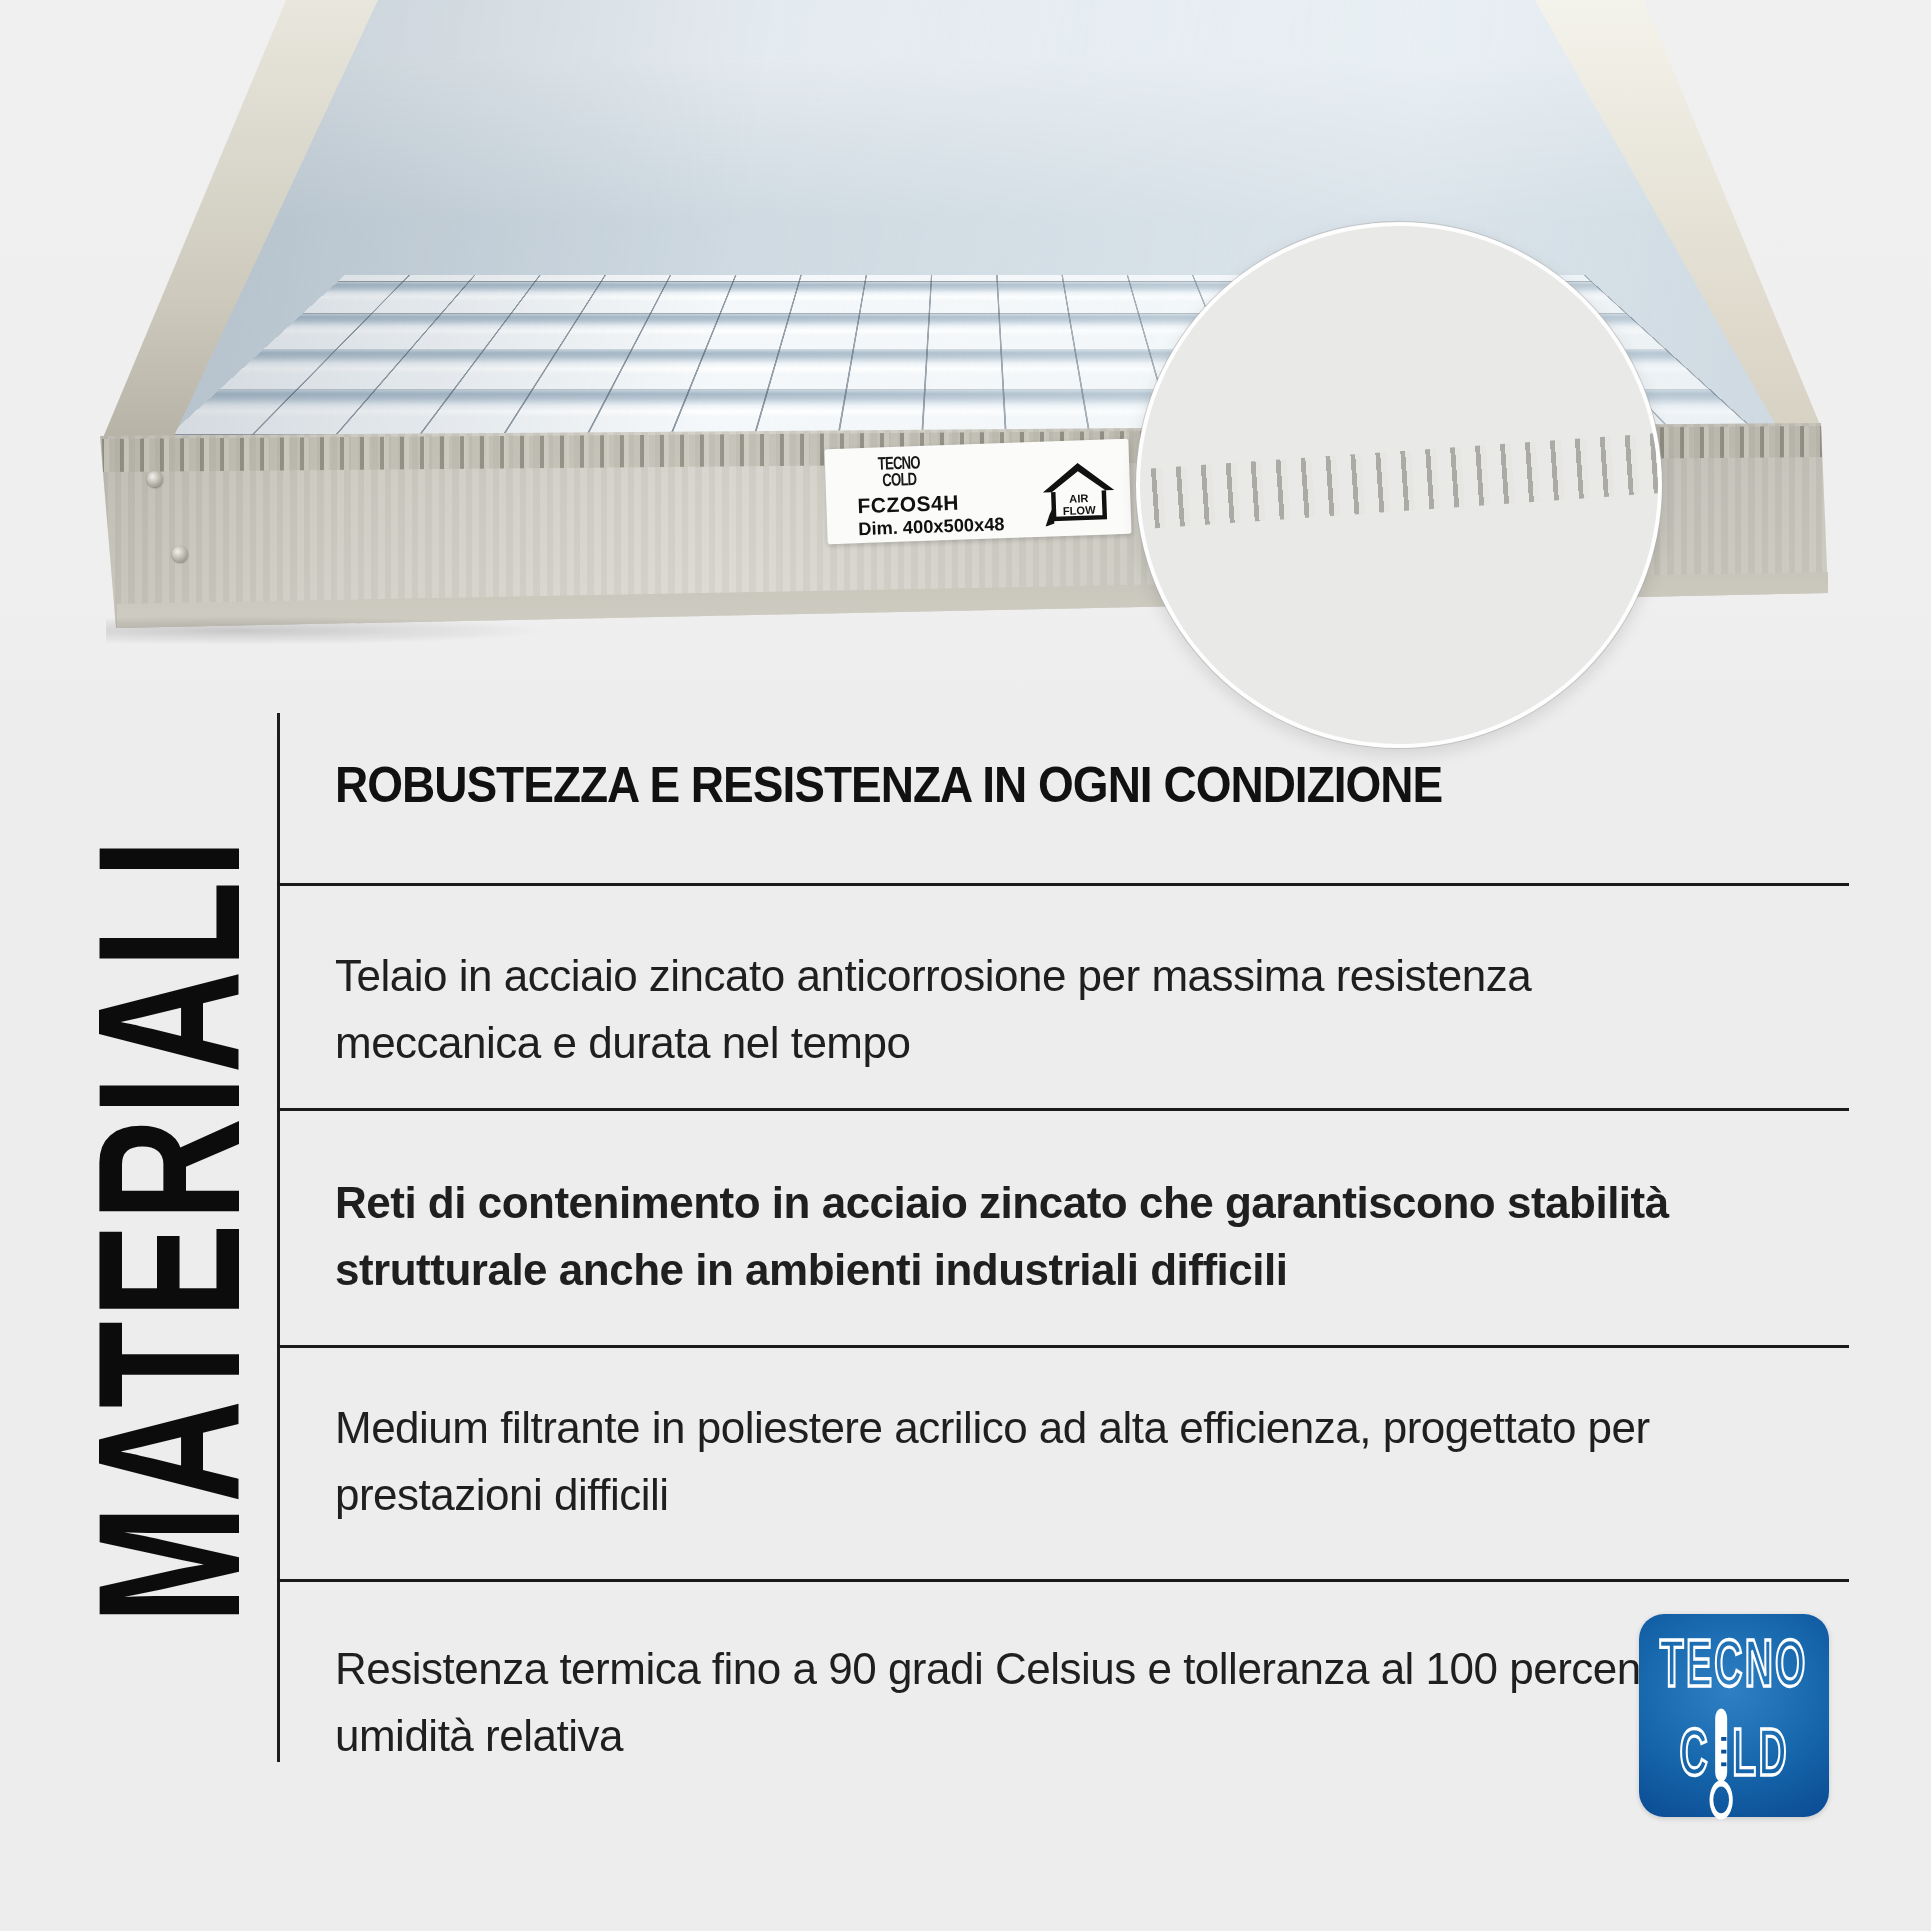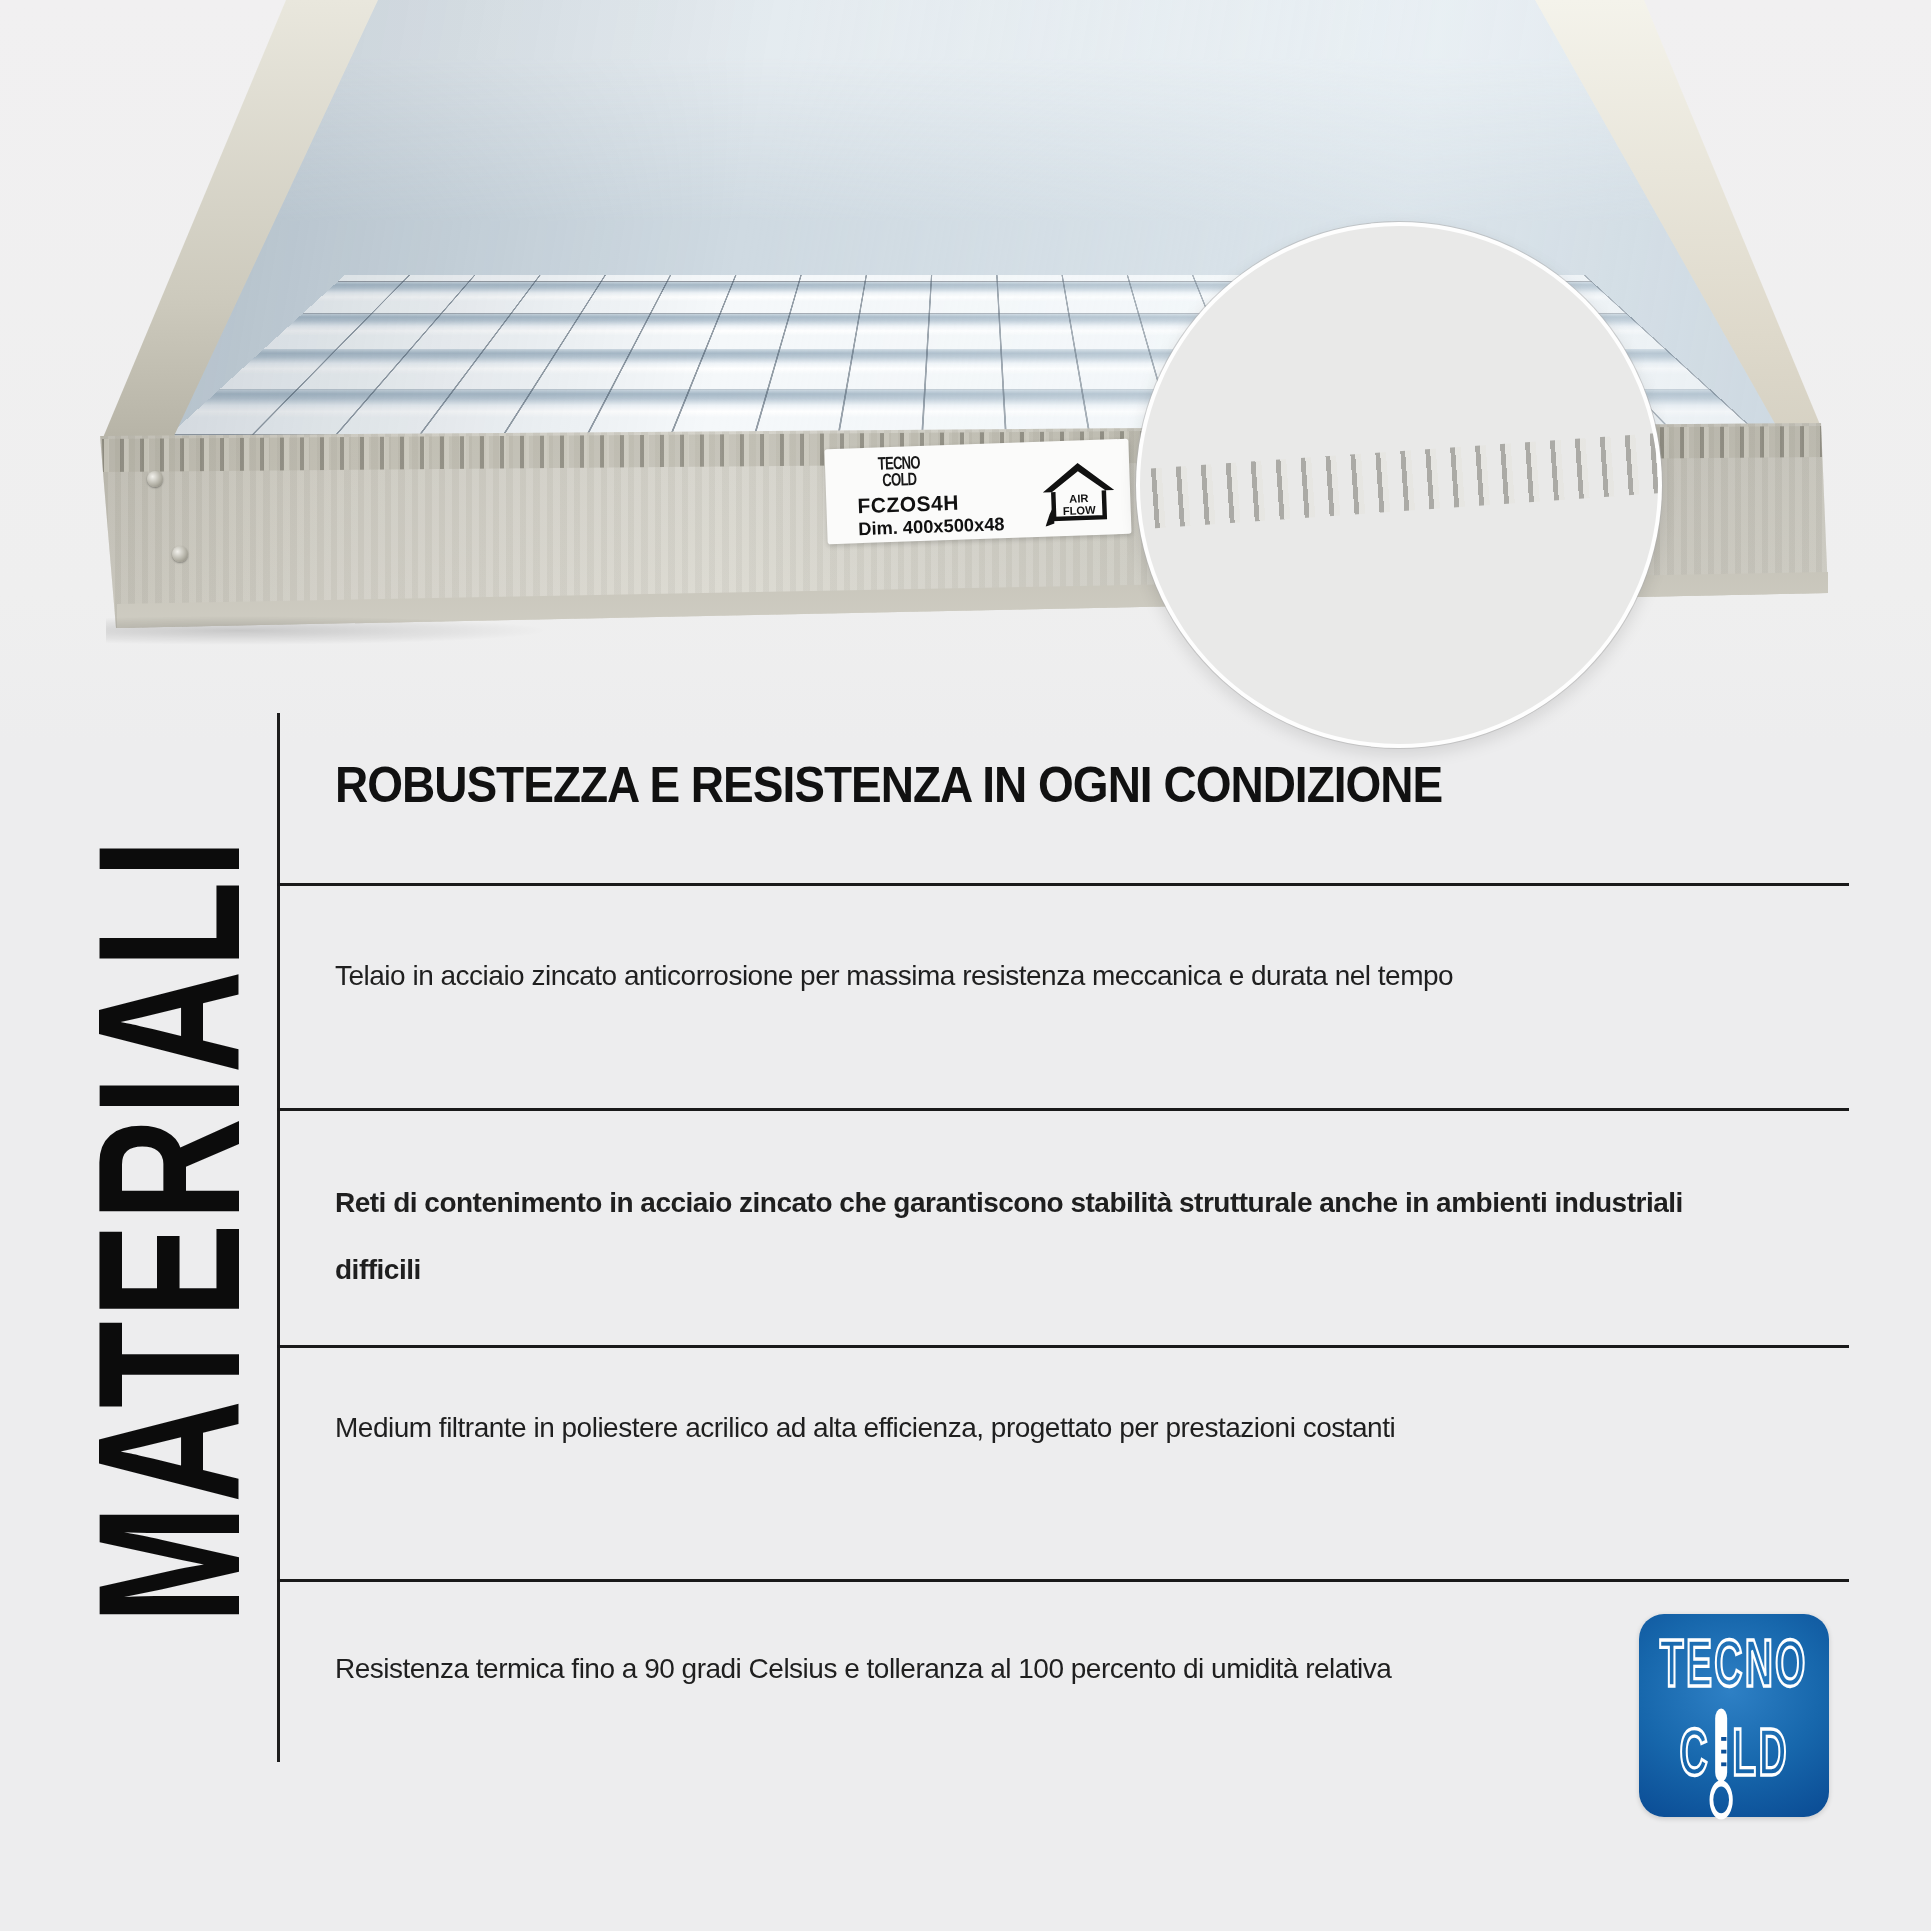--- a/index.html
+++ b/index.html
@@ -71,21 +71,21 @@
         #a6a396 546px, #bab7aa 579px,
         #dddcd6 589px, #ebebe9 618px);}
   #lens-teeth{position:absolute;left:-39px;top:246px;width:599px;height:60px;transform:rotate(-4deg);transform-origin:0 0;
     background:repeating-linear-gradient(90deg, rgba(78,76,66,.40) 0 4.8px, rgba(225,223,213,.30) 4.8px 10.6px, rgba(78,76,66,0) 10.6px 25px);}
 
   
   #vline{left:277px;top:713px;width:2.9px;height:1049px;background:#1d1d1d;}
   .hsep{left:277px;width:1572px;height:2.9px;background:#1a1a1a;}
   #heading{left:335px;top:755px;width:1506px;color:#111;font-weight:bold;font-size:46px;
     letter-spacing:-1px;transform:scaleY(1.1);transform-origin:left top;white-space:nowrap;}
-  .bullet{left:335px;width:1410px;margin:0;color:#1f1f1f;font-size:28px;line-height:67px;letter-spacing:-0.5px;font-weight:300;}
+  .bullet{left:335px;width:1410px;margin:0;color:#1f1f1f;font-size:44px;line-height:67px;letter-spacing:-0.5px;font-weight:300;}
   #vertical-title{left:-391px;top:1124px;width:1120px;height:212px;display:flex;align-items:center;justify-content:center;
     transform:rotate(-90deg) scale(.7,1);color:#0c0c0c;font-weight:bold;font-size:203px;letter-spacing:3.9px;white-space:nowrap;}
 
   
   #brand-logo{left:1639px;top:1614px;width:190px;height:203px;border-radius:25px;
     background:radial-gradient(120% 95% at 48% 38%, #2e80c5 0%, #1767ac 40%, #0c4f97 72%, #093f80 100%);
     box-shadow:0 1.9px 5.8px rgba(0,0,0,.15);display:flex;flex-direction:column;align-items:center;justify-content:center;}
   .logo-line{color:transparent;-webkit-text-stroke:2.5px #ffffff;font-weight:bold;font-size:50px;
     letter-spacing:2.9px;transform:scale(.78,1.32);line-height:58px;display:flex;align-items:center;}
   @supports not (-webkit-text-stroke: 2px #fff){ .logo-line{color:#fff;} }
@@ -142,21 +142,21 @@
 
   <div id="heading" class="abs">ROBUSTEZZA E RESISTENZA IN OGNI CONDIZIONE</div>
 
   <div class="abs hsep" style="top:883px;"></div>
   <p class="abs bullet" style="top:942px;">Telaio in acciaio zincato anticorrosione per massima resistenza meccanica e durata nel tempo</p>
 
   <div class="abs hsep" style="top:1108px;"></div>
   <p class="abs bullet" style="top:1169px;font-weight:bold;">Reti di contenimento in acciaio zincato che garantiscono stabilità strutturale anche in ambienti industriali difficili</p>
 
   <div class="abs hsep" style="top:1345px;"></div>
-  <p class="abs bullet" style="top:1394px;">Medium filtrante in poliestere acrilico ad alta efficienza, progettato per prestazioni costanti</p>
+  <p class="abs bullet" style="top:1394px;">Medium filtrante in poliestere acrilico ad alta efficienza, progettato per prestazioni difficili</p>
 
   <div class="abs hsep" style="top:1579px;"></div>
   <p class="abs bullet" style="top:1635px;">Resistenza termica fino a 90 gradi Celsius e tolleranza al 100 percento di umidità relativa</p>
 
   <div id="brand-logo" class="abs">
     <div class="logo-line">TECNO</div>
     <div class="logo-line" id="logo-line2">
       <span>C</span>
       <svg id="thermo" viewBox="0 0 26 92">
         <rect x="5" y="2" width="16" height="58" rx="8" fill="#ffffff"></rect>

